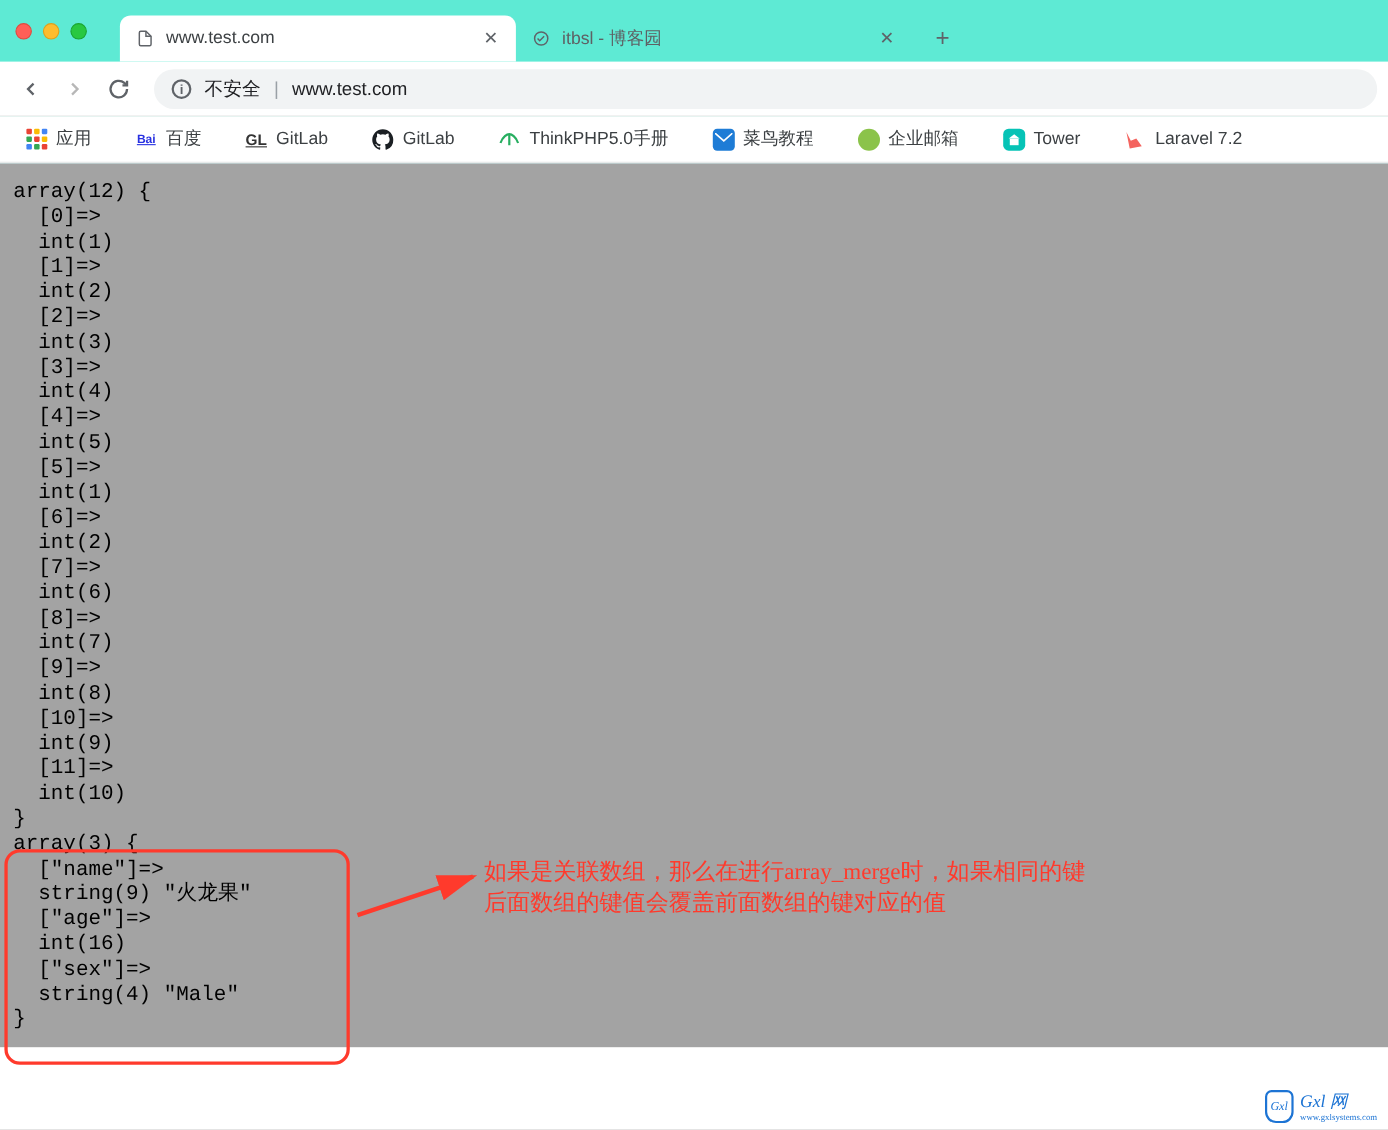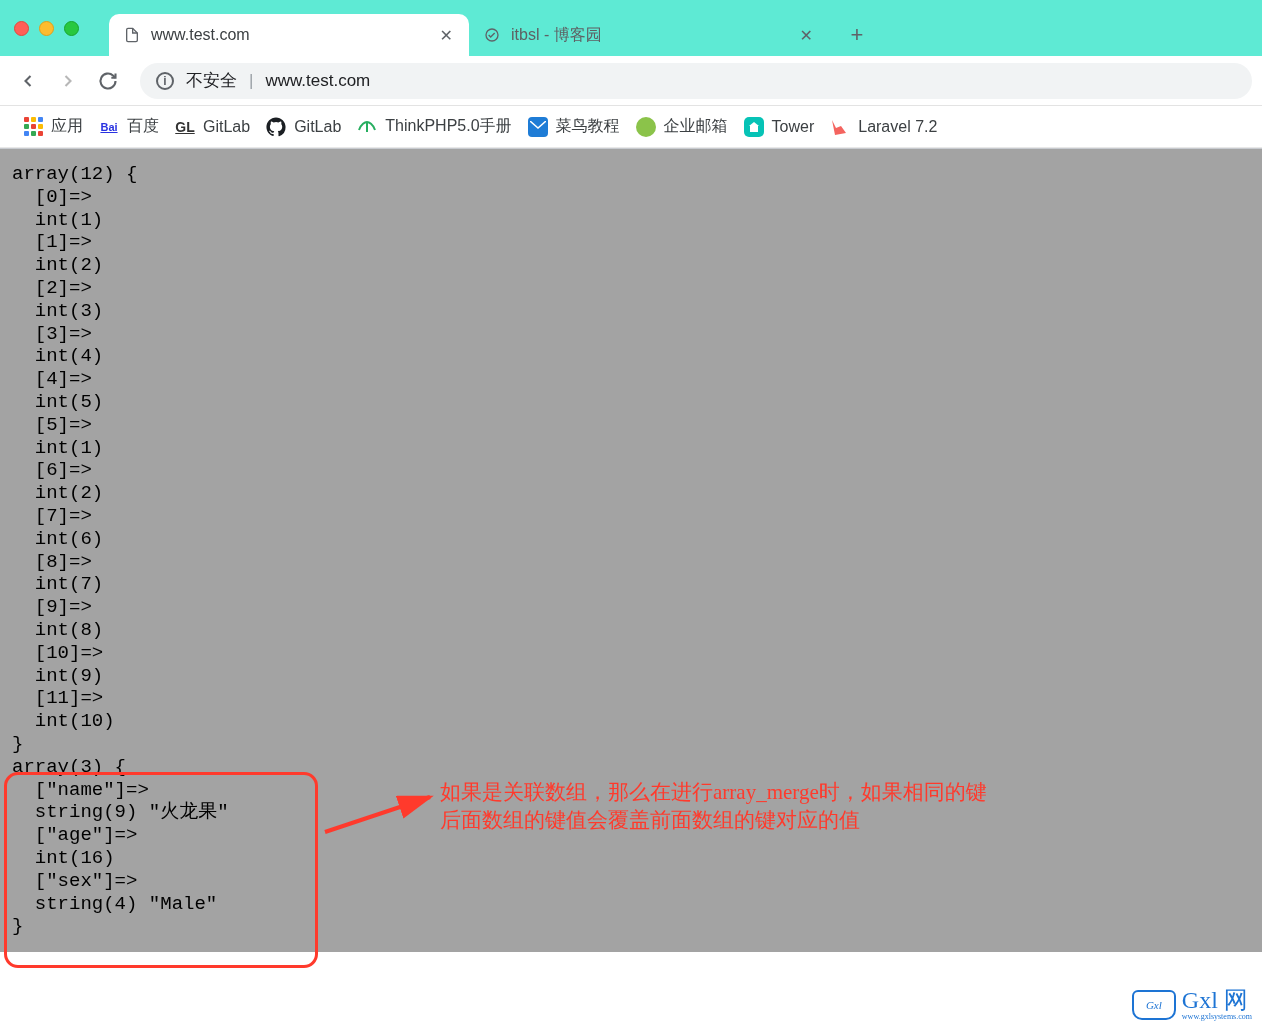--- a/index.html
+++ b/index.html
@@ -102,21 +102,21 @@
   .omnibox .sep { color: #9aa0a6; }
 
   
   .bookmarks {
     background: #fff;
     height: 42px;
     display: flex;
     align-items: center;
     padding: 0 16px;
     border-bottom: 1px solid #e8e8e8;
-    gap: 0;
+    gap: 24px;
     font-size: 16px;
     color: #3c4043;
   }
   .bm-item {
     display: flex; align-items: center; gap: 8px;
     padding: 4px 8px; border-radius: 4px;
   }
   .bm-icon {
     width: 20px; height: 20px; display: flex; align-items: center; justify-content: center;
     font-size: 12px; font-weight: bold; border-radius: 4px; text-decoration: underline;
@@ -183,26 +183,26 @@
     position: absolute;
     right: 10px;
     bottom: 6px;
     display: flex;
     align-items: center;
     gap: 6px;
     font-family: "Times New Roman", serif;
     color: #1d74d4;
   }
   .watermark .shield {
-    width: 44px; height: 30px; border: 2px solid #1d74d4;
+    width: 26px; height: 30px; border: 2px solid #1d74d4;
     border-radius: 6px 6px 10px 10px;
     display: flex; align-items: center; justify-content: center;
     font-size: 11px; font-style: italic;
   }
-  .watermark .wt-main { font-size: 24px; line-height: 1; margin-top: 30px; }
+  .watermark .wt-main { font-size: 16px; font-style: italic; line-height: 1; margin-top: 30px; }
   .watermark .wt-sub { font-size: 8px; color: #1d74d4; display:block; }
 </style>
 </head>
 <body>
 
 <div class="chrome">
   <div class="titlebar">
     <div class="traffic">
       <div class="dot red"></div>
       <div class="dot yellow"></div>

